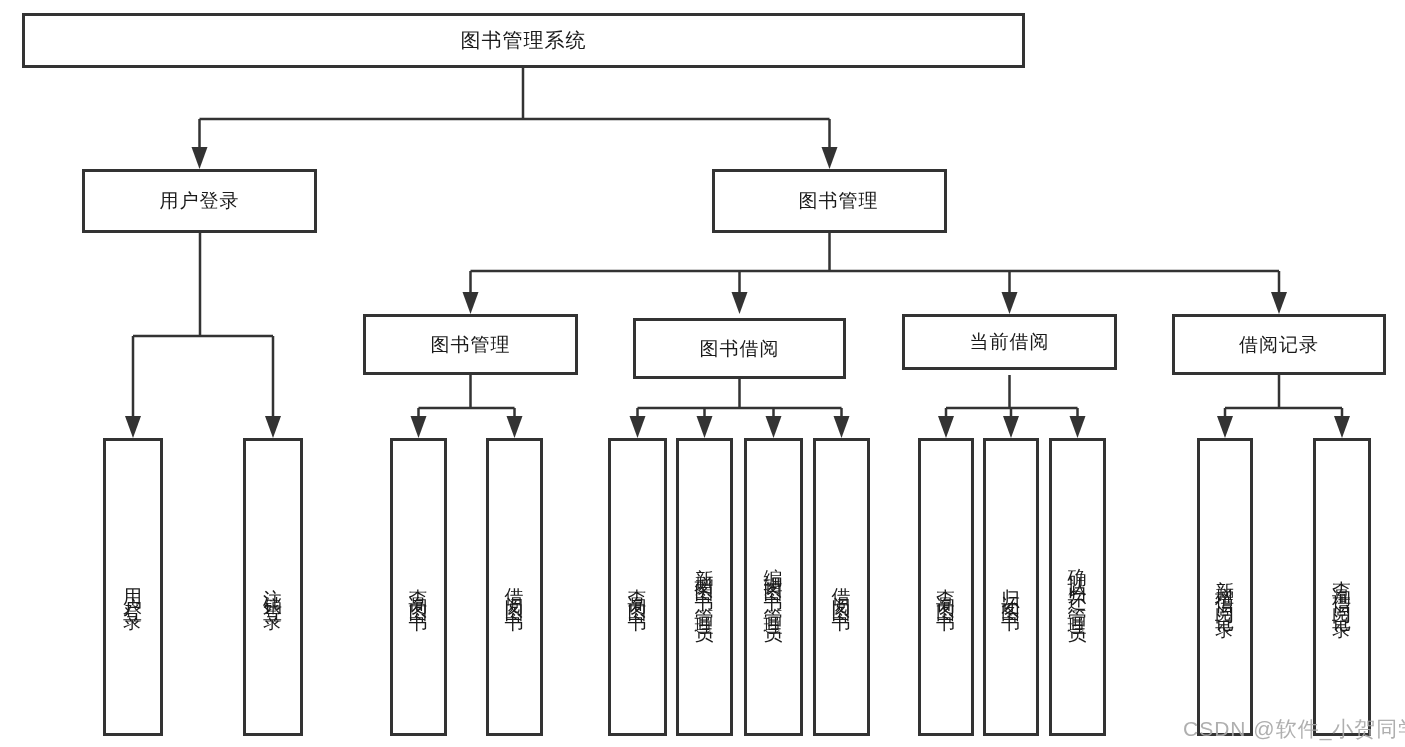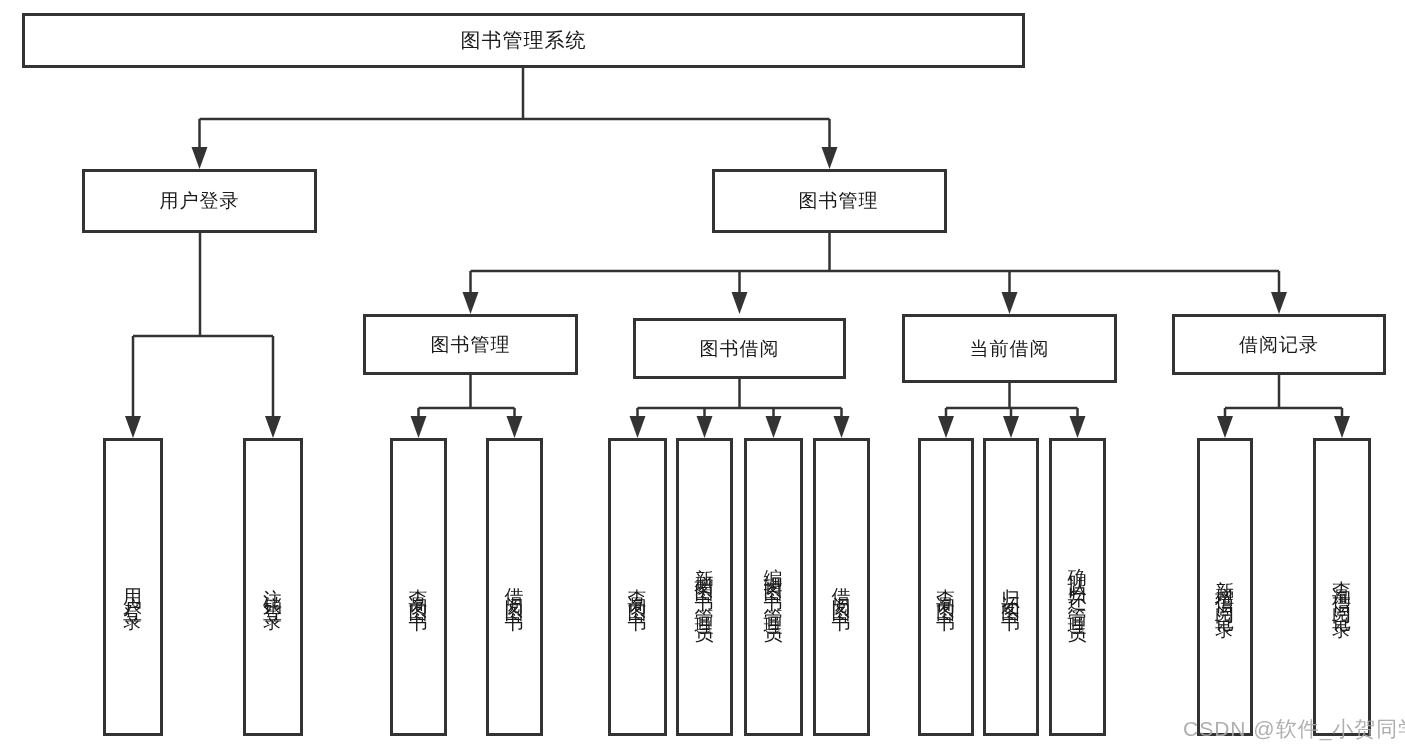--- a/index.html
+++ b/index.html
@@ -100,21 +100,21 @@
     </g>
   </svg>
 
   <div class="box root h" style="left:22px; top:13px; width:1003px; height:55px;">图书管理系统</div>
 
   <div class="box h" style="left:82px; top:169px; width:235px; height:64px;">用户登录</div>
   <div class="box h" style="left:712px; top:169px; width:235px; height:64px;padding-left:18px;">图书管理</div>
 
   <div class="box h" style="left:363px; top:314px; width:215px; height:61px;">图书管理</div>
   <div class="box h" style="left:633px; top:318px; width:213px; height:61px;">图书借阅</div>
-  <div class="box h" style="left:902px; top:314px; width:215px; height:69px;">当前借阅</div>
+  <div class="box h" style="left:902px; top:314px; width:215px; height:56px;">当前借阅</div>
   <div class="box h" style="left:1172px; top:314px; width:214px; height:61px;">借阅记录</div>
 
   <div class="box v" style="left:103px; top:438px; width:60px; height:298px;">用户登录</div>
   <div class="box v" style="left:243px; top:438px; width:60px; height:298px;">注销登录</div>
 
   <div class="box v" style="left:390px; top:438px; width:57px; height:298px;">查询图书</div>
   <div class="box v" style="left:486px; top:438px; width:57px; height:298px;">借阅图书</div>
 
   <div class="box v" style="left:608px; top:438px; width:59px; height:298px;">查询图书</div>
   <div class="box v" style="left:676px; top:438px; width:57px; height:298px;">新增图书（管理员）</div>

